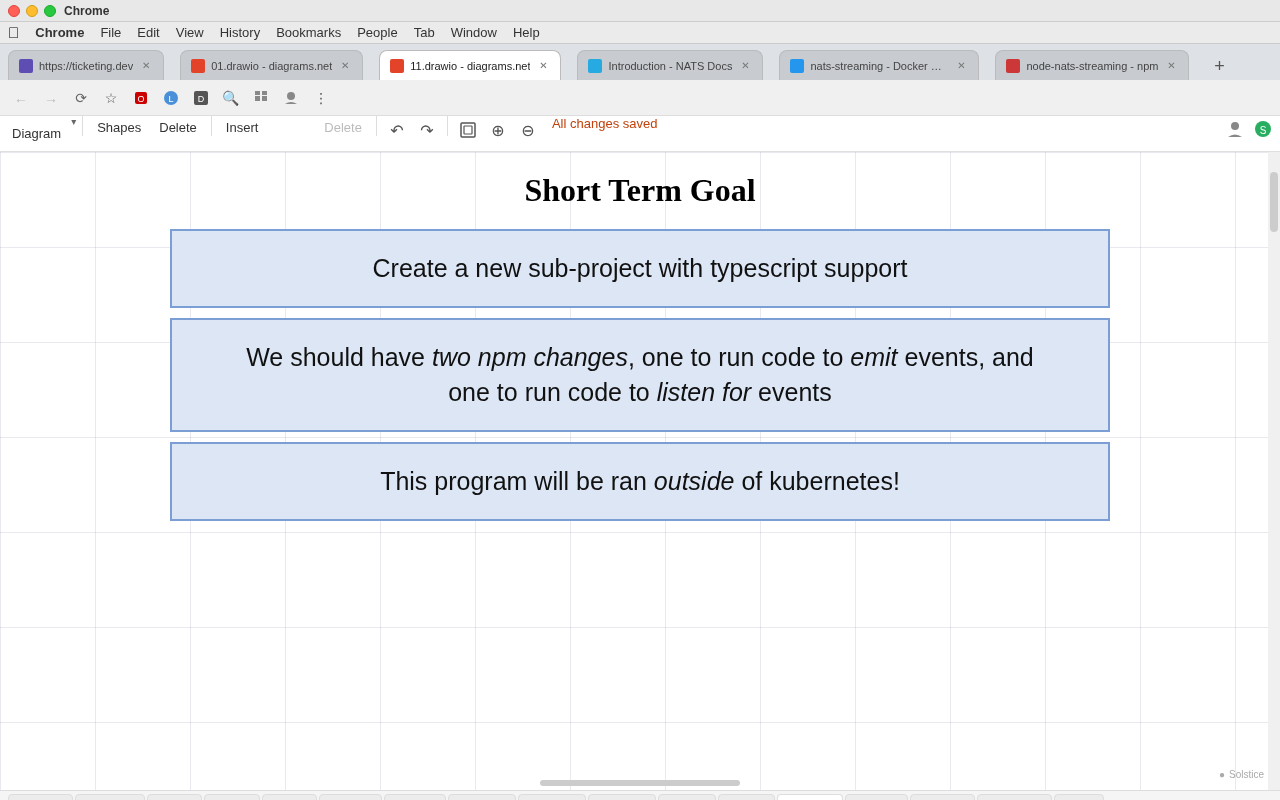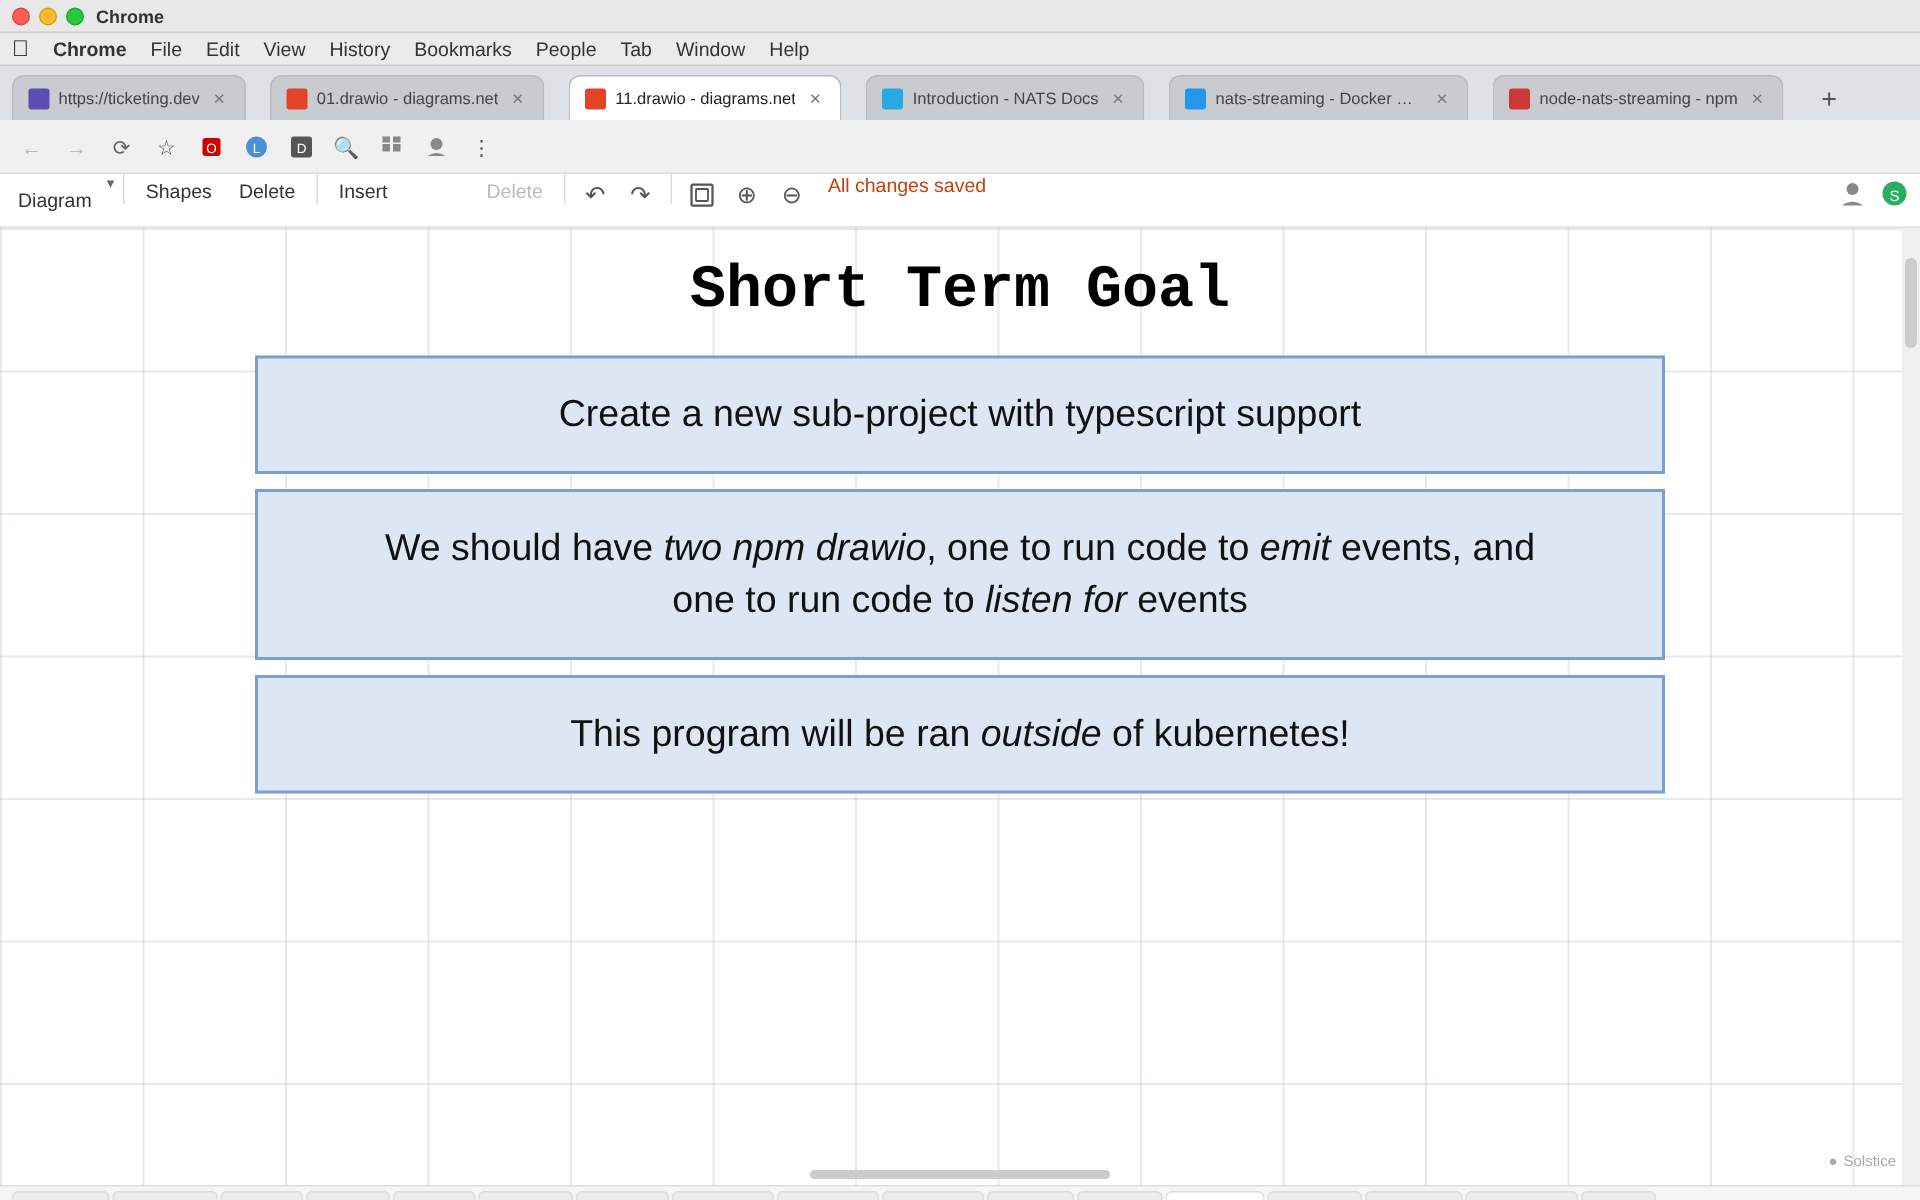--- a/index.html
+++ b/index.html
@@ -201,25 +201,25 @@
       position: absolute;
       top: 20px;
       left: 0;
       right: 0;
       display: flex;
       flex-direction: column;
       align-items: center;
       gap: 0;
     }
     .diagram-title {
-      font-size: 40px;
+      font-size: 32px;
       font-weight: 900;
       color: #000;
       margin-bottom: 20px;
-      font-family: Liberation Mono, monospace;
+      font-family: Liberation Serif, serif;
     }
     .diagram-box {
       width: 940px;
       padding: 20px 30px;
       background: #dce6f5;
       border: 2px solid #7b9fd4;
       margin-bottom: 10px;
       display: flex;
       align-items: center;
       justify-content: center;
@@ -462,21 +462,21 @@
 
   <div class="diagram-container">
     <div class="diagram-title">Short Term Goal</div>
 
     <div class="diagram-box">
       <span>Create a new sub-project with typescript support</span>
     </div>
 
 
     <div class="diagram-box">
-      <span>We should have <em>two npm drawio</em>, one to run code to <em>emit</em> events, and<br>one to run code to <em>listen for</em> events</span>
+      <span>We should have <em>two npm changes</em>, one to run code to <em>emit</em> events, and<br>one to run code to <em>listen for</em> events</span>
     </div>
 
     <div class="diagram-box">
       <span>This program will be ran <em>outside</em> of kubernetes!</span>
     </div>
   </div>
 
   <div style="position:absolute; bottom:4px; left:50%; transform:translateX(-50%); width:200px; height:6px; background:#ccc; border-radius:3px;"></div>
 
   <div class="right-scrollbar">

